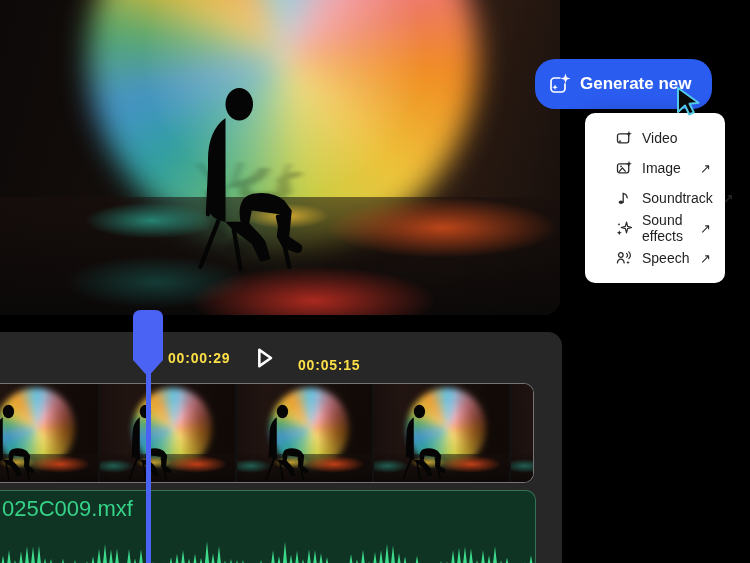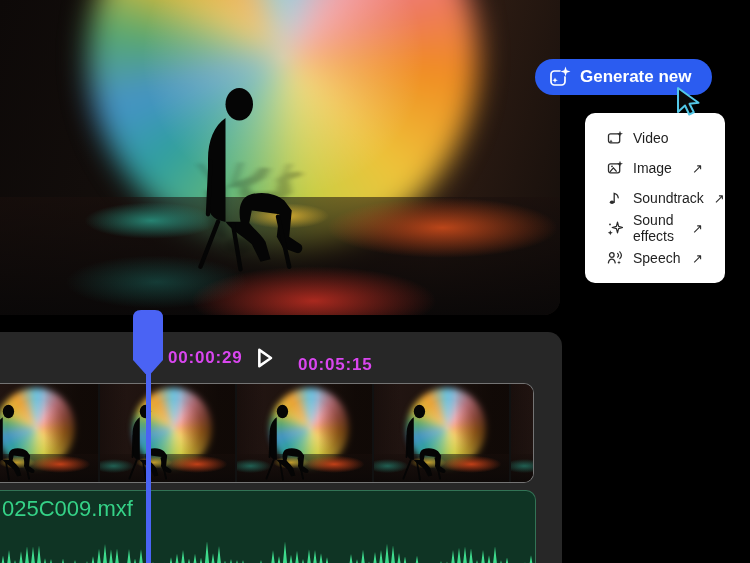--- a/index.html
+++ b/index.html
@@ -24,41 +24,41 @@
          radial-gradient(62px 18px at 51% 16%, rgba(232,182,48,.85), transparent 70%),
          radial-gradient(160px 42px at 79% 26%, rgba(226,82,28,.8), transparent 72%),
          radial-gradient(170px 48px at 56% 88%, rgba(222,52,38,.75), transparent 72%),
          radial-gradient(130px 38px at 28% 72%, rgba(28,118,108,.45), transparent 70%),
          linear-gradient(rgba(26,15,12,.55), rgba(10,8,8,.96));}
   .person-main{position:absolute;left:168px;top:84px;width:150px;height:188px;}
   .person-reflect{position:absolute;left:168px;top:256px;width:150px;height:188px;
        transform:scaleY(-.5);transform-origin:top;opacity:.22;filter:blur(3px);}
 
   
-  .gen-btn{position:absolute;left:535px;top:59px;height:36px;padding:0 20px 0 14px;
+  .gen-btn{position:absolute;left:535px;top:59px;height:50px;padding:0 20px 0 14px;
        display:flex;align-items:center;gap:9px;border:none;cursor:pointer;
        background:#2B5CF0;border-radius:20px;color:#fff;font-weight:bold;font-size:17px;
        font-family:"Liberation Sans",sans-serif;}
 
   
   .cursor{position:absolute;left:674px;top:86px;width:30px;height:36px;z-index:9;}
 
   
   .menu{position:absolute;left:585px;top:113px;width:140px;border-radius:10px;background:#fff;
         box-shadow:0 6px 20px rgba(0,0,0,.55);padding:10px 0;z-index:5;}
-  .menu-item{display:flex;align-items:center;height:30px;padding:0 22px;gap:10px;cursor:pointer;}
+  .menu-item{display:flex;align-items:center;height:30px;padding:0 14px;gap:10px;cursor:pointer;margin-left:17px;}
   .menu-item svg{flex:0 0 16px;}
   .menu-label{font-size:14px;color:#1f1f1f;}
   .menu-arrow{margin-left:auto;font-size:13px;color:#2b2b2b;line-height:1;}
 
   
   .timeline{position:absolute;left:0;top:332px;width:562px;height:231px;background:#272727;
         border-radius:0 14px 0 0;overflow:hidden;}
   .tc-row{position:absolute;left:0;top:0;width:100%;height:51px;display:flex;align-items:center;}
-  .tc{color:#d946ef;font-weight:bold;font-size:17px;letter-spacing:.8px;}
+  .tc{color:#fde047;font-weight:bold;font-size:14px;letter-spacing:.8px;}
   .tc-current{position:absolute;left:168px;}
   .play-btn{position:absolute;left:250px;top:12px;width:28px;height:28px;background:none;border:none;
         padding:0;cursor:pointer;}
   .tc-duration{position:absolute;left:298px;margin-top:15px;}
 
   .video-strip{position:absolute;left:0;top:51px;width:534px;height:100px;border-radius:0 10px 10px 0;
         overflow:hidden;border:1px solid rgba(255,255,255,.42);border-left:none;box-sizing:border-box;
         background:#111;display:flex;}
   .strip-inner{display:flex;margin-left:-37px;}
   .thumb{position:relative;width:135px;height:100px;margin-right:2px;flex:0 0 auto;overflow:hidden;

